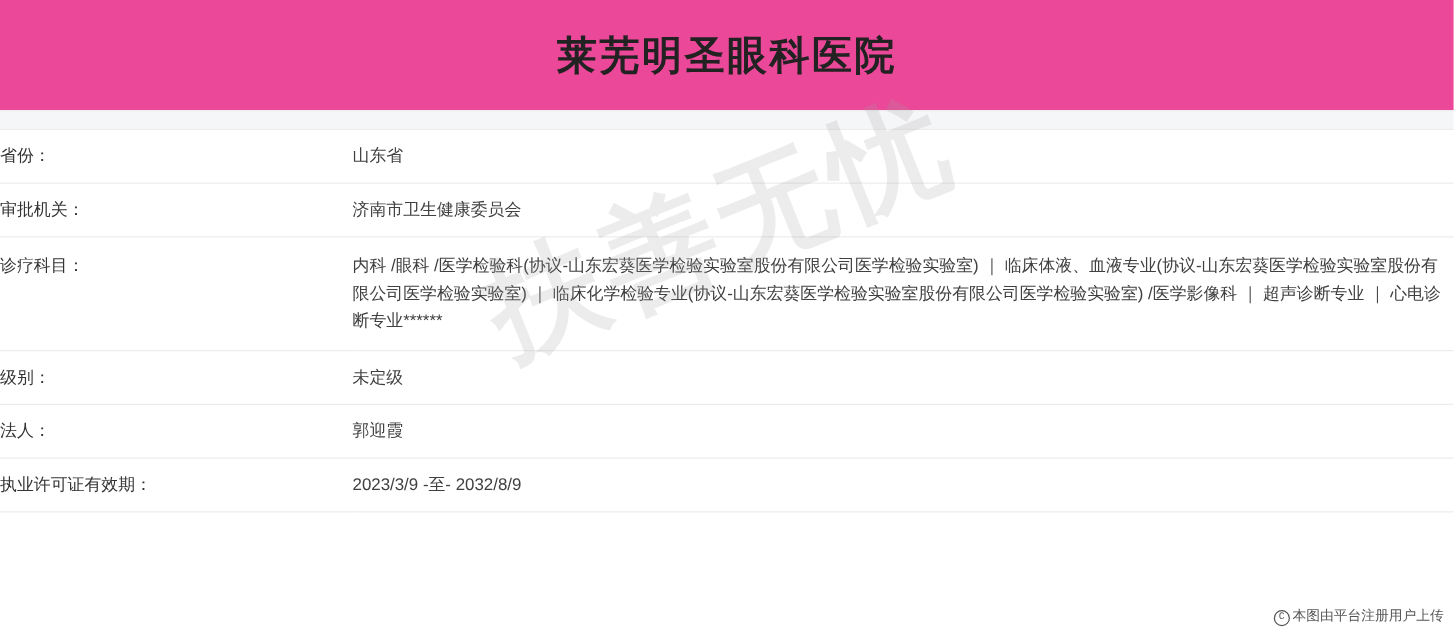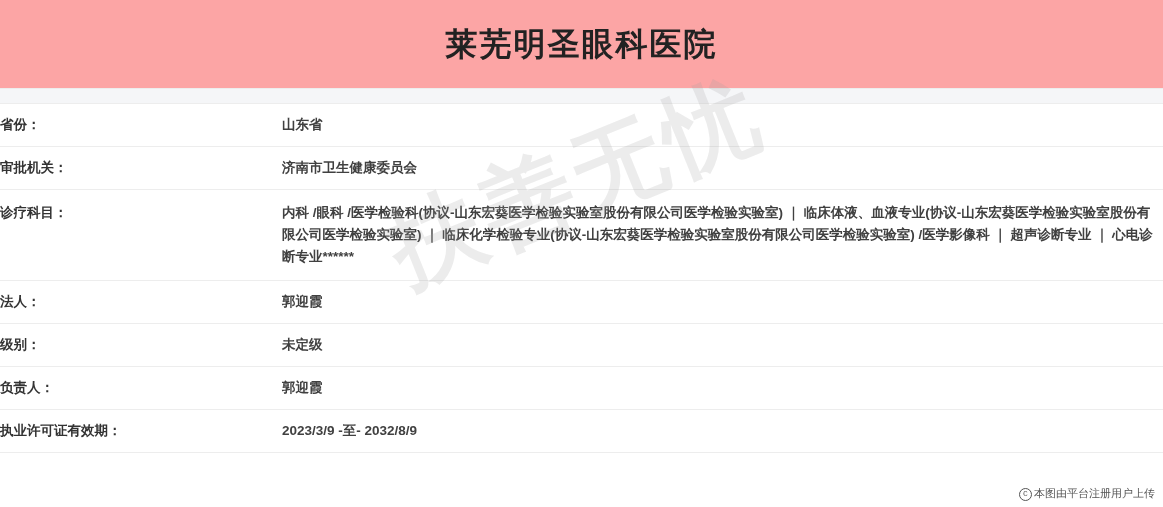--- a/index.html
+++ b/index.html
@@ -19,21 +19,21 @@
     position: relative;
     width: 1163px;
     height: 507px;
     overflow: hidden;
   }
   .title-bar {
     height: 88px;
     display: flex;
     align-items: center;
     justify-content: center;
-    background: #fca5a5;
+    background: #ec4899;
   }
   .title {
     font-size: 32px;
     font-weight: bold;
     color: #222222;
     letter-spacing: 2px;
     line-height: 1;
   }
   .spacer {
     height: 14px;
@@ -50,21 +50,20 @@
   }
   table.info tr {
     background: #ffffff;
   }
   table.info td {
     border-bottom: 1px solid #ededed;
     vertical-align: top;
     font-size: 13.5px;
     line-height: 22px;
     padding: 10px 0;
-    font-weight: bold;
   }
   td.label {
     width: 282px;
     padding-left: 8px;
     color: #333333;
     font-size: 13.5px;
     white-space: nowrap;
   }
   td.value {
     padding-left: 14px;
@@ -138,29 +137,25 @@
     </tr>
     <tr>
       <td class="label">审批机关：</td>
       <td class="value">济南市卫生健康委员会</td>
     </tr>
     <tr class="tall">
       <td class="label">诊疗科目：</td>
       <td class="value dept-text">内科 /眼科 /医学检验科(协议-山东宏葵医学检验实验室股份有限公司医学检验实验室) ｜ 临床体液、血液专业(协议-山东宏葵医学检验实验室股份有限公司医学检验实验室) ｜ 临床化学检验专业(协议-山东宏葵医学检验实验室股份有限公司医学检验实验室) /医学影像科 ｜ 超声诊断专业 ｜ 心电诊断专业******</td>
     </tr>
     <tr>
-      <td class="label">法人：</td>
-      <td class="value">郭迎霞</td>
-    </tr>
-    <tr>
       <td class="label">级别：</td>
       <td class="value">未定级</td>
     </tr>
     <tr>
-      <td class="label">负责人：</td>
+      <td class="label">法人：</td>
       <td class="value">郭迎霞</td>
     </tr>
     <tr>
       <td class="label">执业许可证有效期：</td>
       <td class="value">2023/3/9 -至- 2032/8/9</td>
     </tr>
   </tbody>
     </table>
 
   <div class="footer-note">

